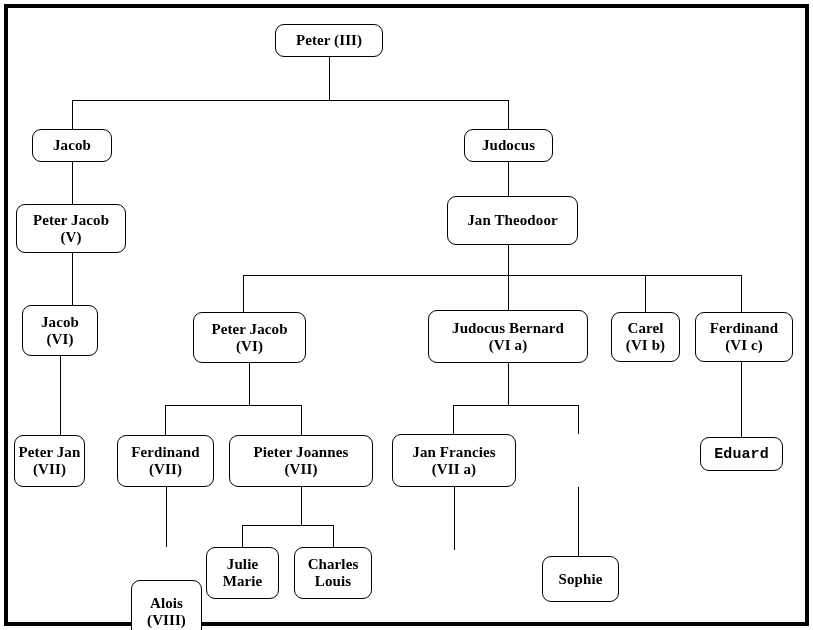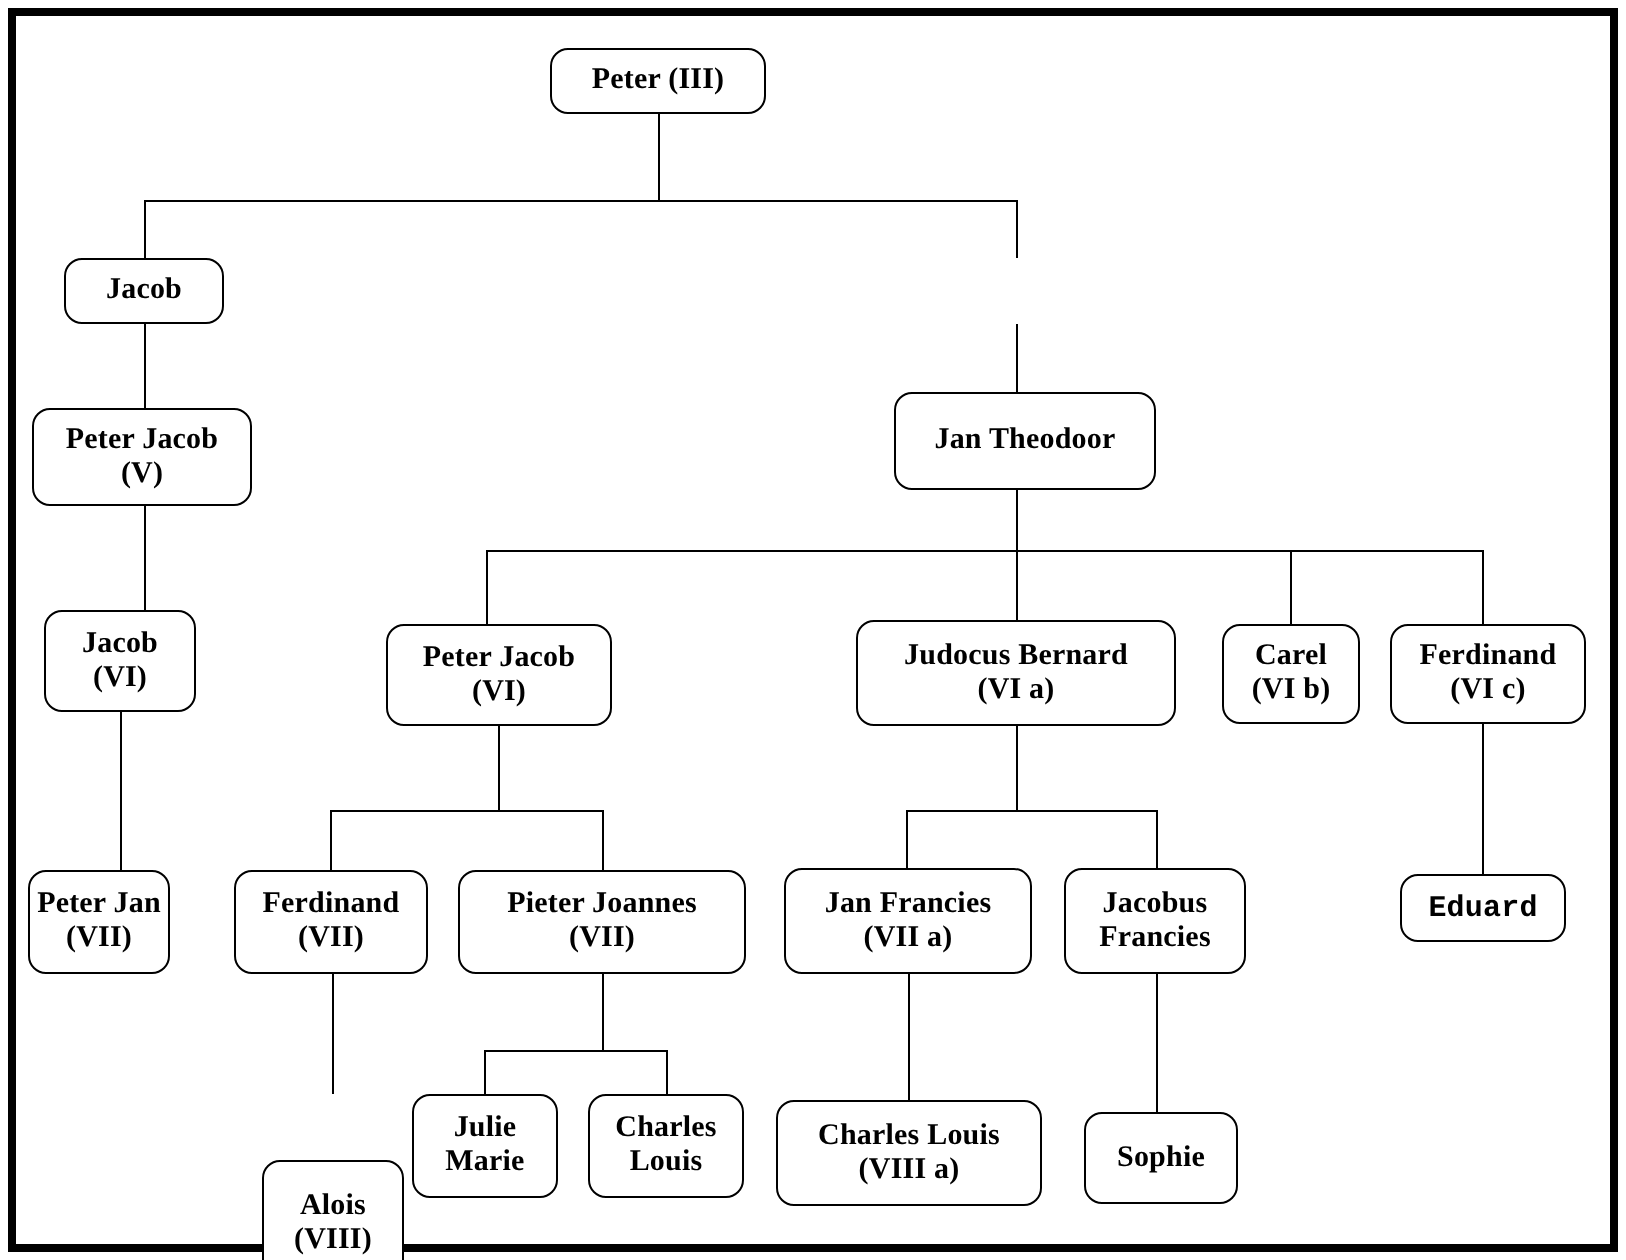--- a/index.html
+++ b/index.html
@@ -98,20 +98,23 @@
       <div class="edge v" style="left: 242px; top: 525px; height: 22px;"></div>
       <div class="edge v" style="left: 333px; top: 525px; height: 22px;"></div>
       <div class="edge v" style="left: 454px; top: 487px; height: 63px;"></div>
       <div class="edge v" style="left: 578px; top: 487px; height: 69px;"></div>
       <div class="node" style="left: 275px; top: 24px; width: 108px; height: 33px;">
         <span class="ln">Peter (III)</span>
       </div>
       <div class="node" style="left: 32px; top: 129px; width: 80px; height: 33px;">
         <span class="ln">Jacob</span>
       </div>
+      <div class="node" style="left: 464px; top: 129px; width: 89px; height: 33px;">
+        <span class="ln">Judocus</span>
+      </div>
       <div class="node" style="left: 16px; top: 204px; width: 110px; height: 49px;">
         <span class="ln">Peter Jacob</span>
         <span class="ln">(V)</span>
       </div>
       <div class="node" style="left: 447px; top: 196px; width: 131px; height: 49px;">
         <span class="ln">Jan Theodoor</span>
       </div>
       <div class="node" style="left: 22px; top: 305px; width: 76px; height: 51px;">
         <span class="ln">Jacob</span>
         <span class="ln">(VI)</span>
@@ -141,40 +144,32 @@
         <span class="ln">(VII)</span>
       </div>
       <div class="node" style="left: 229px; top: 435px; width: 144px; height: 52px;">
         <span class="ln">Pieter Joannes</span>
         <span class="ln">(VII)</span>
       </div>
       <div class="node" style="left: 392px; top: 434px; width: 124px; height: 53px;">
         <span class="ln">Jan Francies</span>
         <span class="ln">(VII a)</span>
       </div>
-      <div class="node" style="left: 532px; top: 434px; width: 91px; height: 53px;">
-        <span class="ln">Jacobus</span>
-        <span class="ln">Francies</span>
-      </div>
       <div class="node" style="left: 700px; top: 437px; width: 83px; height: 34px; font-family: Liberation Mono, monospace;">
         <span class="ln">Eduard</span>
       </div>
       <div class="node" style="left: 131px; top: 580px; width: 71px; height: 64px;">
         <span class="ln">Alois</span>
         <span class="ln">(VIII)</span>
       </div>
       <div class="node" style="left: 206px; top: 547px; width: 73px; height: 52px;">
         <span class="ln">Julie</span>
         <span class="ln">Marie</span>
       </div>
       <div class="node" style="left: 294px; top: 547px; width: 78px; height: 52px;">
         <span class="ln">Charles</span>
         <span class="ln">Louis</span>
       </div>
-      <div class="node" style="left: 388px; top: 550px; width: 133px; height: 53px;">
-        <span class="ln">Charles Louis</span>
-        <span class="ln">(VIII a)</span>
-      </div>
       <div class="node" style="left: 542px; top: 556px; width: 77px; height: 46px;">
         <span class="ln">Sophie</span>
       </div>
     </div>
 </div>
 
 </body></html>

